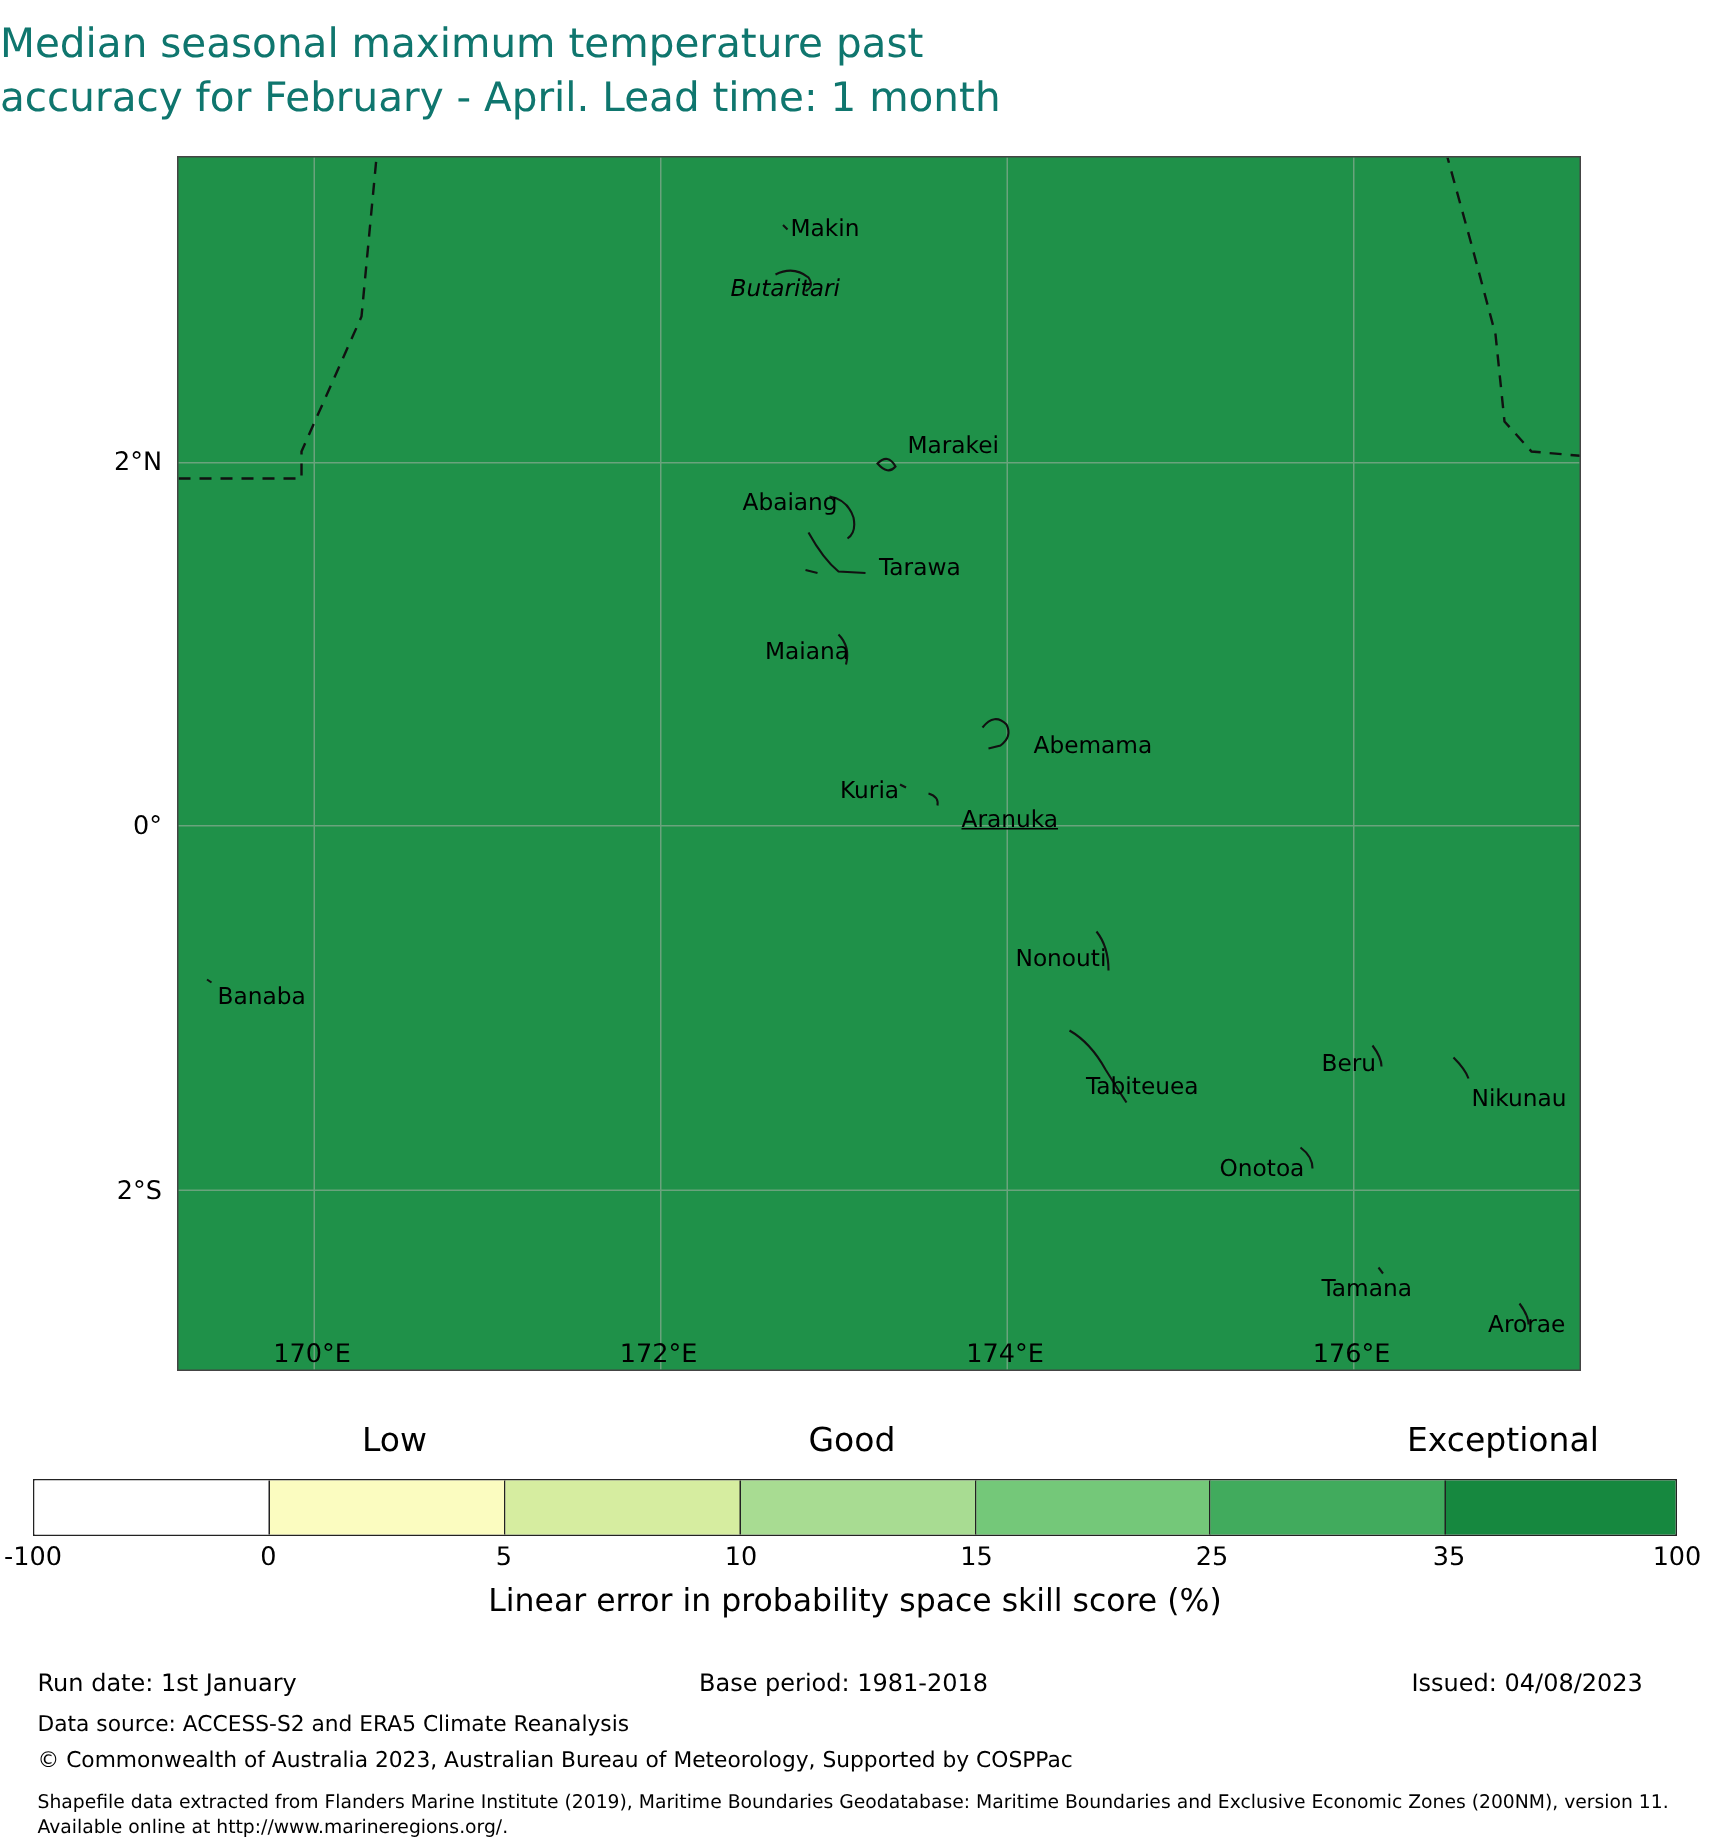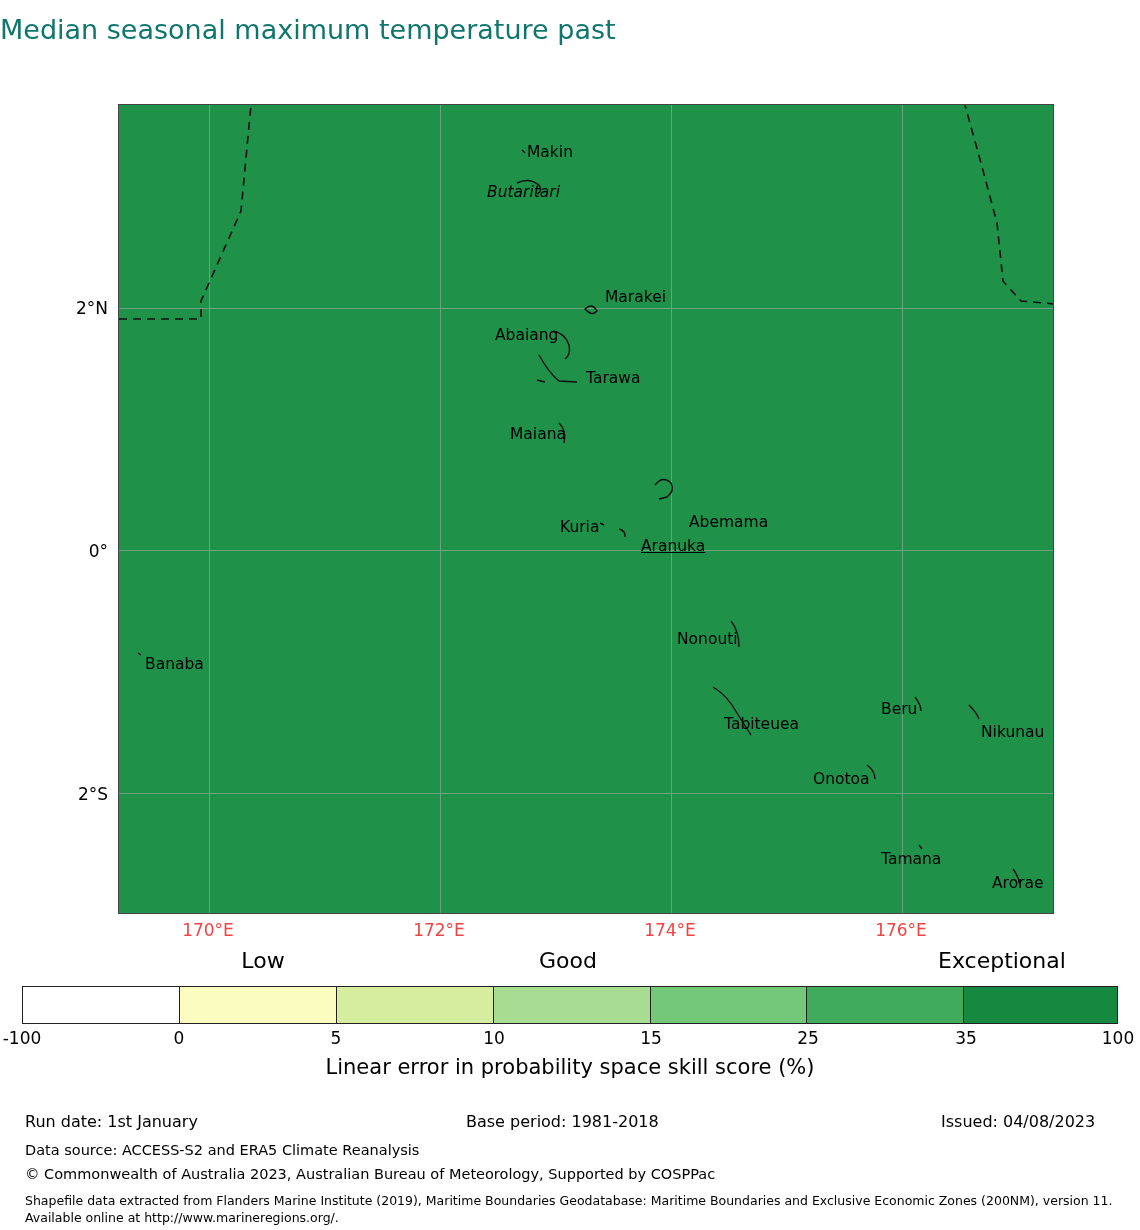--- a/index.html
+++ b/index.html
@@ -43,25 +43,25 @@
   .grid-line {
     position: absolute;
     background: #6aa37d;
   }
   .grid-v { width: 1px; height: 100%; top: 0; }
   .grid-h { height: 1px; width: 100%; left: 0; }
 
   
   .xtick {
     position: absolute;
-    top: 920px;
+    top: 893px;
     font-size: 17px;
     text-align: center;
     width: 120px;
-    color: #ef4444;
+    color: #000000;
   }
   .ytick {
     position: absolute;
     left: 40px;
     width: 68px;
     text-align: right;
     font-size: 17px;
     color: #000;
   }
 
@@ -155,20 +155,21 @@
     font-size: 12.5px;
     width: 1110px;
     line-height: 17px;
   }
 </style>
 </head>
 <body>
 
 <div class="title">
   <div>Median seasonal maximum temperature past</div>
+  <div>accuracy for February - April. Lead time: 1 month</div>
 </div>
 
 <div class="map-panel">
 
   <div class="grid-line grid-v" style="left:90px;"></div>
   <div class="grid-line grid-v" style="left:321px;"></div>
   <div class="grid-line grid-v" style="left:552px;"></div>
   <div class="grid-line grid-v" style="left:783px;"></div>
 
   <div class="grid-line grid-h" style="top:203px;"></div>
@@ -216,21 +217,21 @@
 
     <path d="M894 764 q6 8 6 14" stroke="#111" stroke-width="1.4" fill="none"></path>
   </svg>
 
   <div class="isl" style="left:408px; top:38px;">Makin</div>
   <div class="isl" style="left:368px; top:78px;font-style:italic;">Butaritari</div>
   <div class="isl" style="left:486px; top:183px;">Marakei</div>
   <div class="isl" style="left:376px; top:221px;">Abaiang</div>
   <div class="isl" style="left:467px; top:264px;">Tarawa</div>
   <div class="isl" style="left:391px; top:320px;">Maiana</div>
-  <div class="isl" style="left:570px; top:408px;">Abemama</div>
+  <div class="isl" style="left:570px; top:383px;">Abemama</div>
   <div class="isl" style="left:441px; top:413px;">Kuria</div>
   <div class="isl" style="left:522px; top:432px;text-decoration:underline;">Aranuka</div>
   <div class="isl" style="left:558px; top:525px;">Nonouti</div>
   <div class="isl" style="left:26px;  top:550px;">Banaba</div>
   <div class="isl" style="left:605px; top:610px;">Tabiteuea</div>
   <div class="isl" style="left:762px; top:595px;">Beru</div>
   <div class="isl" style="left:862px; top:618px;">Nikunau</div>
   <div class="isl" style="left:694px; top:665px;">Onotoa</div>
   <div class="isl" style="left:762px; top:745px;">Tamana</div>
   <div class="isl" style="left:873px; top:769px;">Arorae</div>

